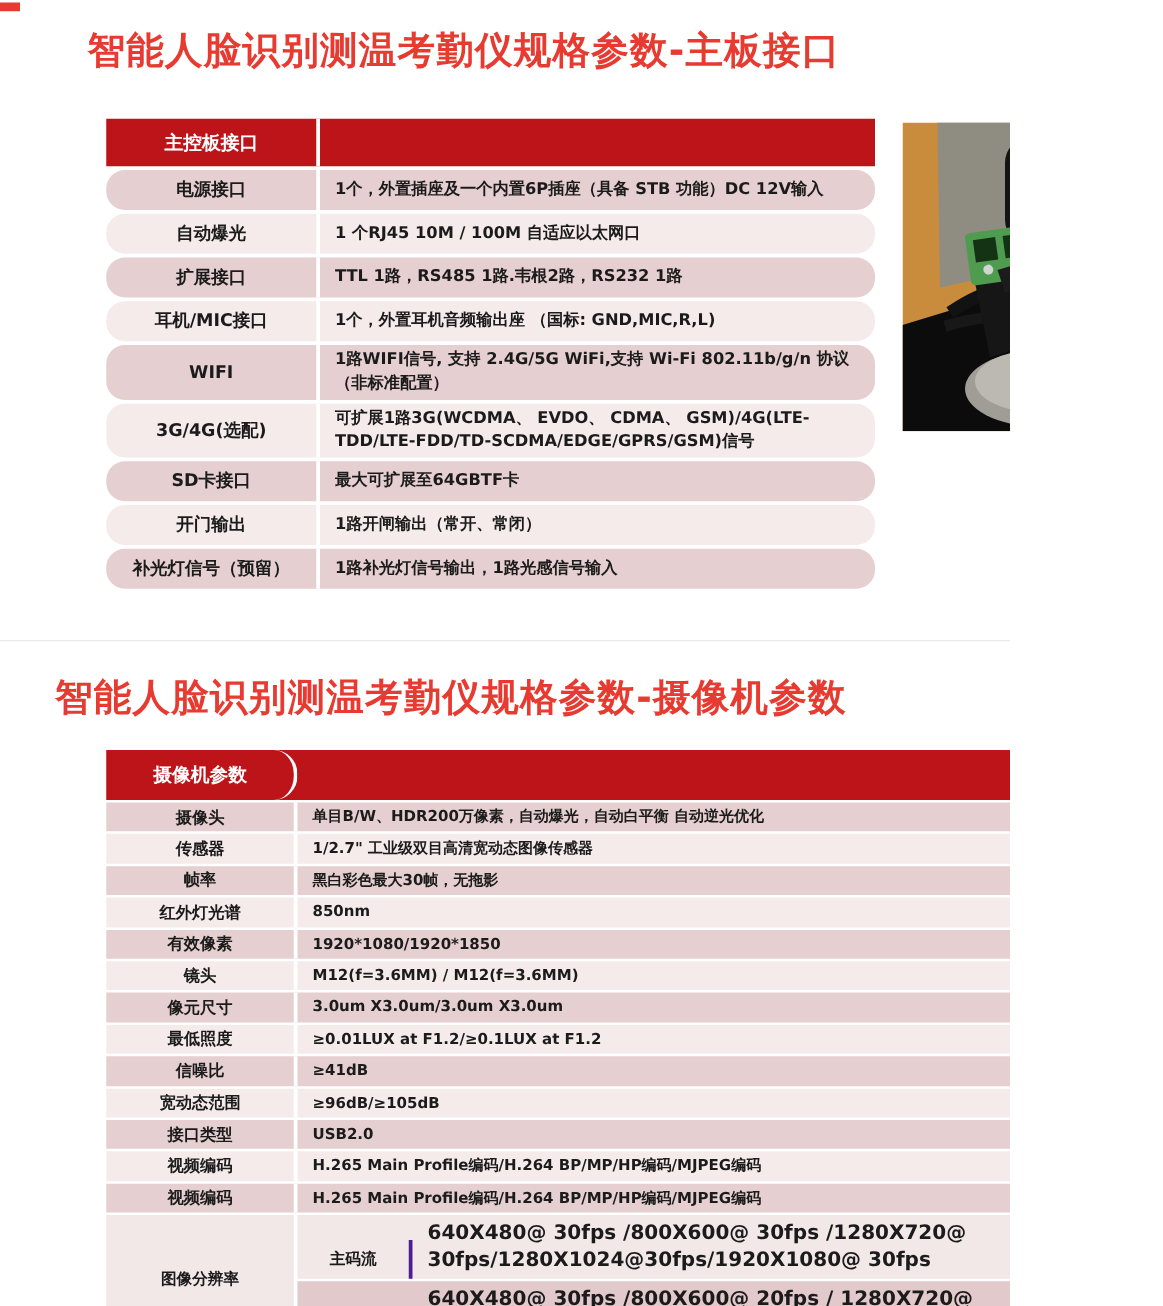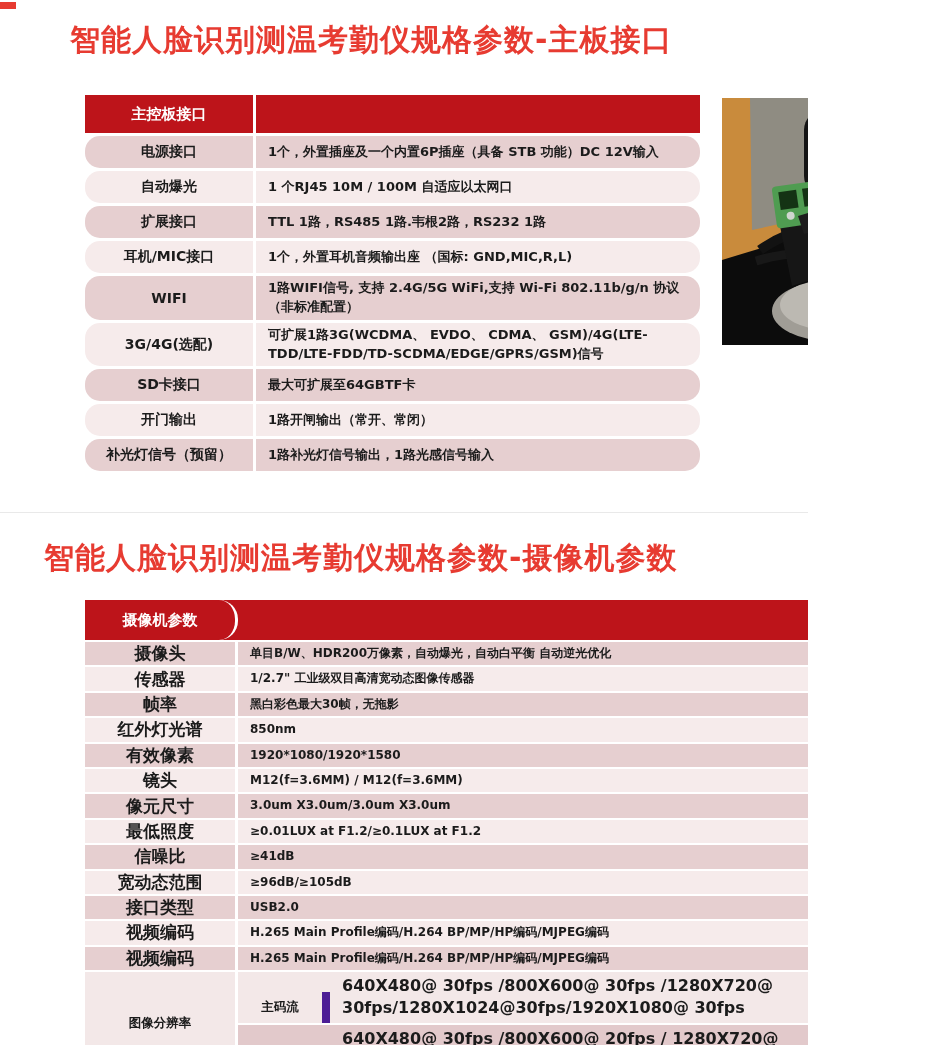--- a/index.html
+++ b/index.html
@@ -28,36 +28,36 @@
   .thead .hrest{flex:1;}
 
   .trow{display:flex;}
   #table1 .trow{margin-top:3px;min-height:32px;border-radius:15px;}
   #table2 .trow{margin-top:2px;min-height:22px;}
   .trow.dark{background:#e6cfd0;}
   .trow.light{background:#f6ebeb;}
   .cell{display:flex;align-items:center;box-sizing:border-box;color:#1b1b1b;}
   .cell.label{justify-content:center;text-align:center;font-weight:700;border-right:3px solid #ffffff;flex-shrink:0;}
   #table1 .cell.label{width:171px;font-size:14px;}
-  #table2 .cell.label{width:153px;font-size:17px;}
+  #table2 .cell.label{width:153px;font-size:13px;}
   .cell.value{flex:1;font-weight:700;padding:3px 10px 3px 12px;line-height:1.45;}
   #table1 .cell.value{font-size:13px;}
   #table2 .cell.value{font-size:12px;}
 
   
   .res-block{display:flex;margin-top:2px;}
   .res-label{width:153px;flex-shrink:0;background:#f3e8e8;display:flex;align-items:center;justify-content:center;
     font-size:12.5px;font-weight:700;color:#1b1b1b;border-right:3px solid #ffffff;box-sizing:border-box;}
   .res-rows{flex:1;display:flex;flex-direction:column;}
   .res-row{display:flex;min-height:37px;}
   .res-row + .res-row{margin-top:2px;}
   .res-row.light{background:#f3e8e8;}
   .res-row.dark{background:#e2c9cb;}
   .res-sub{width:92px;flex-shrink:0;display:flex;align-items:center;justify-content:center;
-    font-size:12.5px;font-weight:700;color:#1b1b1b;border-right:8px solid #4c1d95;box-sizing:border-box;margin-top:20px;}
+    font-size:12.5px;font-weight:700;color:#1b1b1b;border-right:3px solid #4c1d95;box-sizing:border-box;margin-top:20px;}
   .res-val{flex:1;display:flex;align-items:center;font-size:16px;font-weight:700;color:#1b1b1b;
     padding:3px 6px 3px 12px;line-height:1.4;}
 
   #photo{position:absolute;left:722px;top:98px;width:206px;height:247px;}
 </style>
 </head>
 <body>
 
 <div id="page">
 
@@ -180,21 +180,21 @@
         <div class="trow dark">
           <div class="cell label">帧率</div>
           <div class="cell value">黑白彩色最大30帧，无拖影</div>
         </div>
         <div class="trow light">
           <div class="cell label">红外灯光谱</div>
           <div class="cell value">850nm</div>
         </div>
         <div class="trow dark">
           <div class="cell label">有效像素</div>
-          <div class="cell value">1920*1080/1920*1580</div>
+          <div class="cell value">1920*1080/1920*1850</div>
         </div>
         <div class="trow light">
           <div class="cell label">镜头</div>
           <div class="cell value">M12(f=3.6MM) / M12(f=3.6MM)</div>
         </div>
         <div class="trow dark">
           <div class="cell label">像元尺寸</div>
           <div class="cell value">3.0um X3.0um/3.0um X3.0um</div>
         </div>
         <div class="trow light">

